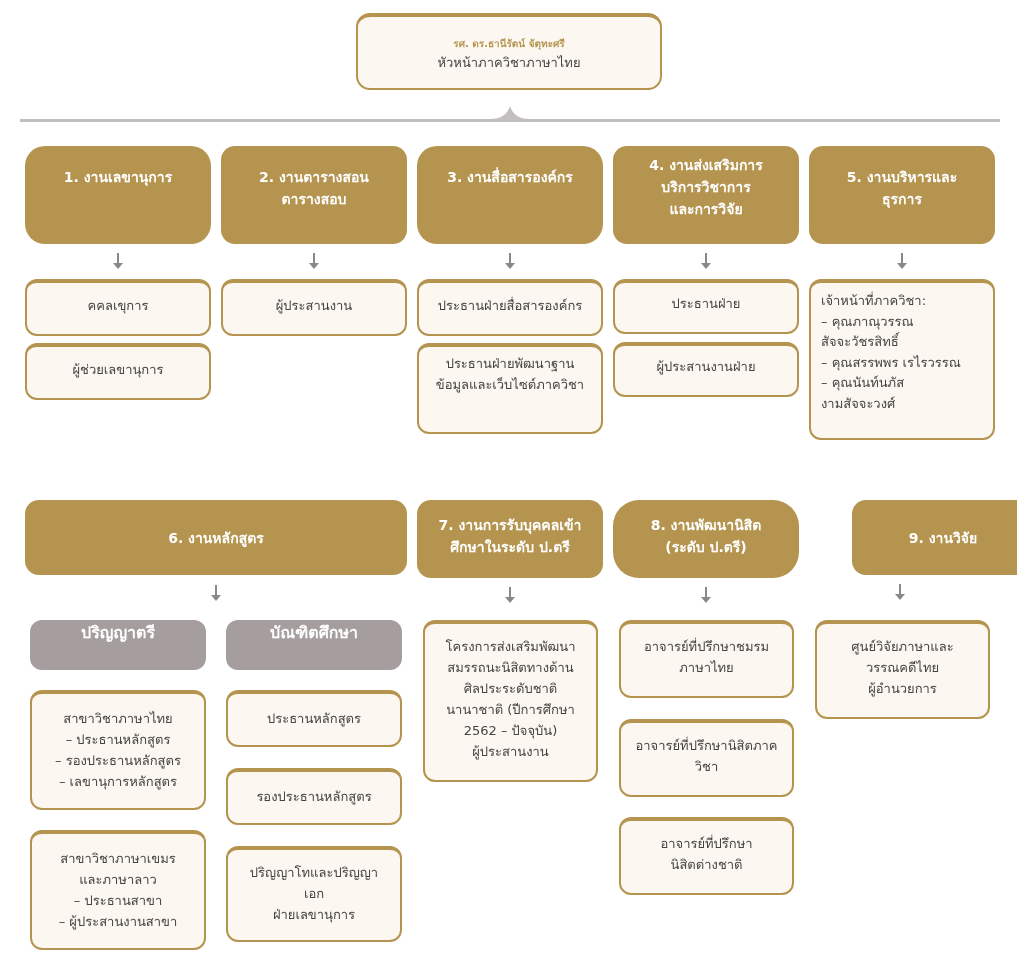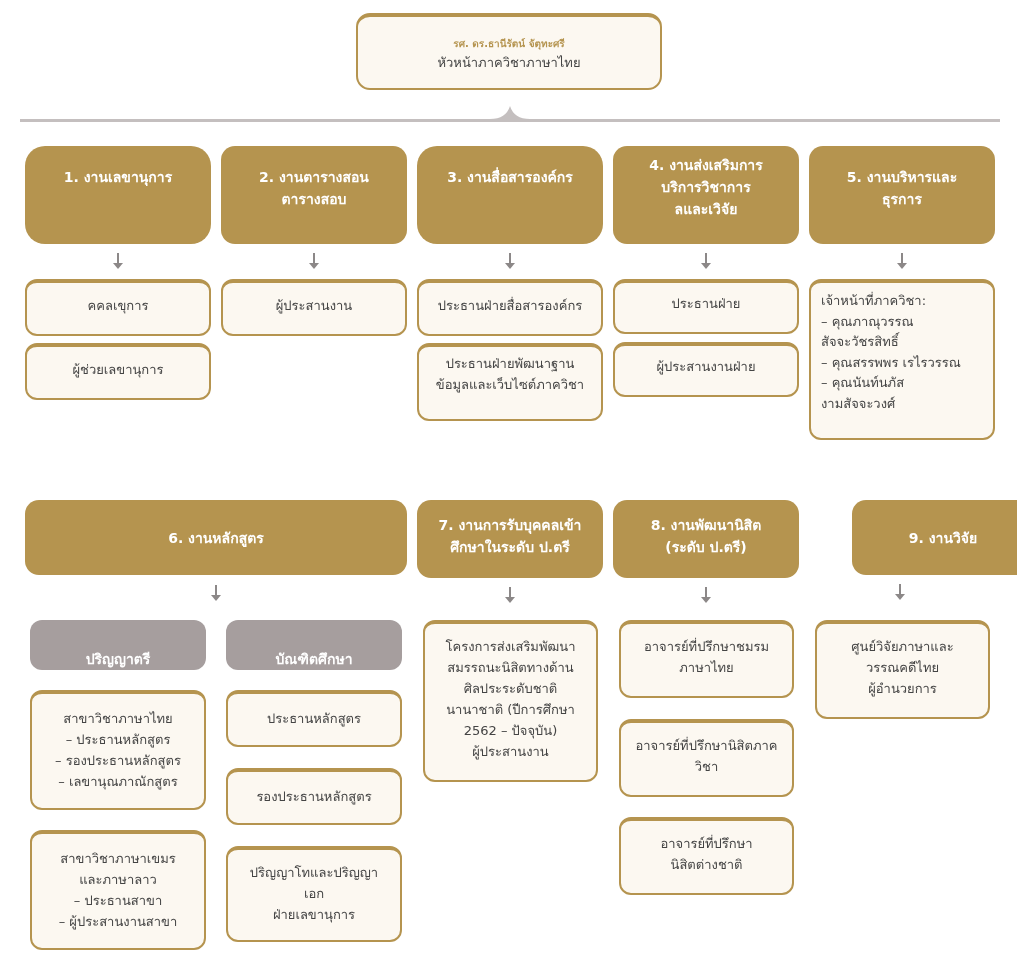--- a/index.html
+++ b/index.html
@@ -37,22 +37,22 @@
     background: #fcf8f1; border: 2px solid #b5944f; border-top-width: 4px;
     border-radius: 12px; color: #444; font-size: 13px; line-height: 21px;
     text-align: center; padding: 6px 8px;
     display: flex; flex-direction: column; align-items: center; justify-content: flex-start;
   }
   .leaf .b { font-weight: normal; }
   .leaf.left { text-align: left; align-items: flex-start; padding: 8px 10px; }
 
   .sub {
     background: #a69e9e; border-radius: 12px; color: #fff;
-    font-size: 14px; font-weight: bold;
-    display: flex; align-items: flex-end; justify-content: center;
+    font-size: 16px; font-weight: bold;
+    display: flex; align-items: flex-start; justify-content: center;
   }
 </style>
 </head>
 <body>
 
 <div class="abs root-card" style="left:356px; top:13px; width:306px; height:77px;">
   <div class="root-name">รศ. ดร.ธานีรัตน์ จัตุทะศรี</div>
   <div class="root-title">หัวหน้าภาควิชาภาษาไทย</div>
 </div>
 
@@ -75,21 +75,21 @@
 </div>
 <div class="abs hdr top" style="left:417px; top:146px; width:186px; height:98px;">
   <div>
       <div>3. งานสื่อสารองค์กร</div>
     </div>
 </div>
 <div class="abs hdr top3" style="left:613px; top:146px; width:186px; height:98px;">
   <div>
       <div>4. งานส่งเสริมการ</div>
       <div>บริการวิชาการ</div>
-      <div>ลและเวิจัย</div>
+      <div>และการวิจัย</div>
     </div>
 </div>
 <div class="abs hdr top3" style="left:809px; top:146px; width:186px; height:98px; padding-top:20px;">
   <div>
       <div>5. งานบริหารและ</div>
       <div>ธุรการ</div>
     </div>
 </div>
 
 <div class="abs arrow" style="left:108px; top:253px;">
@@ -130,21 +130,21 @@
   <div>ผู้ช่วยเลขานุการ</div>
 </div>
 
 <div class="abs leaf" style="left:221px; top:279px; width:186px; height:57px; padding-top:12px;">
   <div>ผู้ประสานงาน</div>
 </div>
 
 <div class="abs leaf" style="left:417px; top:279px; width:186px; height:57px; padding-top:12px;">
   <div>ประธานฝ่ายสื่อสารองค์กร</div>
 </div>
-<div class="abs leaf" style="left:417px; top:343px; width:186px; height:78px; ">
+<div class="abs leaf" style="left:417px; top:343px; width:186px; height:91px; ">
   <div>ประธานฝ่ายพัฒนาฐาน</div>
   <div>ข้อมูลและเว็บไซต์ภาควิชา</div>
 </div>
 
 <div class="abs leaf" style="left:613px; top:279px; width:186px; height:55px; padding-top:10px;">
   <div>ประธานฝ่าย</div>
 </div>
 <div class="abs leaf" style="left:613px; top:342px; width:186px; height:55px; padding-top:10px;">
   <div>ผู้ประสานงานฝ่าย</div>
 </div>
@@ -160,21 +160,21 @@
 
 <div class="abs hdr" style="left:25px; top:500px; width:382px; height:75px;">
   <div>6. งานหลักสูตร</div>
 </div>
 <div class="abs hdr top3" style="left:417px; top:500px; width:186px; height:78px; padding-top:14px;">
   <div>
       <div>7. งานการรับบุคคลเข้า</div>
       <div>ศึกษาในระดับ ป.ตรี</div>
     </div>
 </div>
-<div class="abs hdr top3" style="left:613px; top:500px; width:186px; height:78px; padding-top:14px;">
+<div class="abs hdr top3" style="left:613px; top:500px; width:186px; height:78px; padding-top:14px;border-radius:26px;">
   <div>
       <div>8. งานพัฒนานิสิต</div>
       <div>(ระดับ ป.ตรี)</div>
     </div>
 </div>
 <div class="abs hdr" style="left:809px; top:500px; width:182px; height:75px;margin-left:43px;">
   <div>9. งานวิจัย</div>
 </div>
 
 <div class="abs arrow" style="left:206px; top:585px;">
@@ -206,21 +206,21 @@
   <span>ปริญญาตรี</span>
 </div>
 <div class="abs sub" style="left:226px; top:620px; width:176px; height:50px;">
   <span>บัณฑิตศึกษา</span>
 </div>
 
 <div class="abs leaf" style="left:30px; top:690px; width:176px; height:120px; padding-top:14px;">
   <div class="b">สาขาวิชาภาษาไทย</div>
   <div>– ประธานหลักสูตร</div>
   <div>– รองประธานหลักสูตร</div>
-  <div>– เลขานุณภาณักสูตร</div>
+  <div>– เลขานุการหลักสูตร</div>
 </div>
 <div class="abs leaf" style="left:30px; top:830px; width:176px; height:120px; padding-top:14px;">
   <div class="b">สาขาวิชาภาษาเขมร</div>
   <div class="b">และภาษาลาว</div>
   <div>– ประธานสาขา</div>
   <div>– ผู้ประสานงานสาขา</div>
 </div>
 
 <div class="abs leaf" style="left:226px; top:690px; width:176px; height:57px; padding-top:14px;">
   <div class="b">ประธานหลักสูตร</div>

